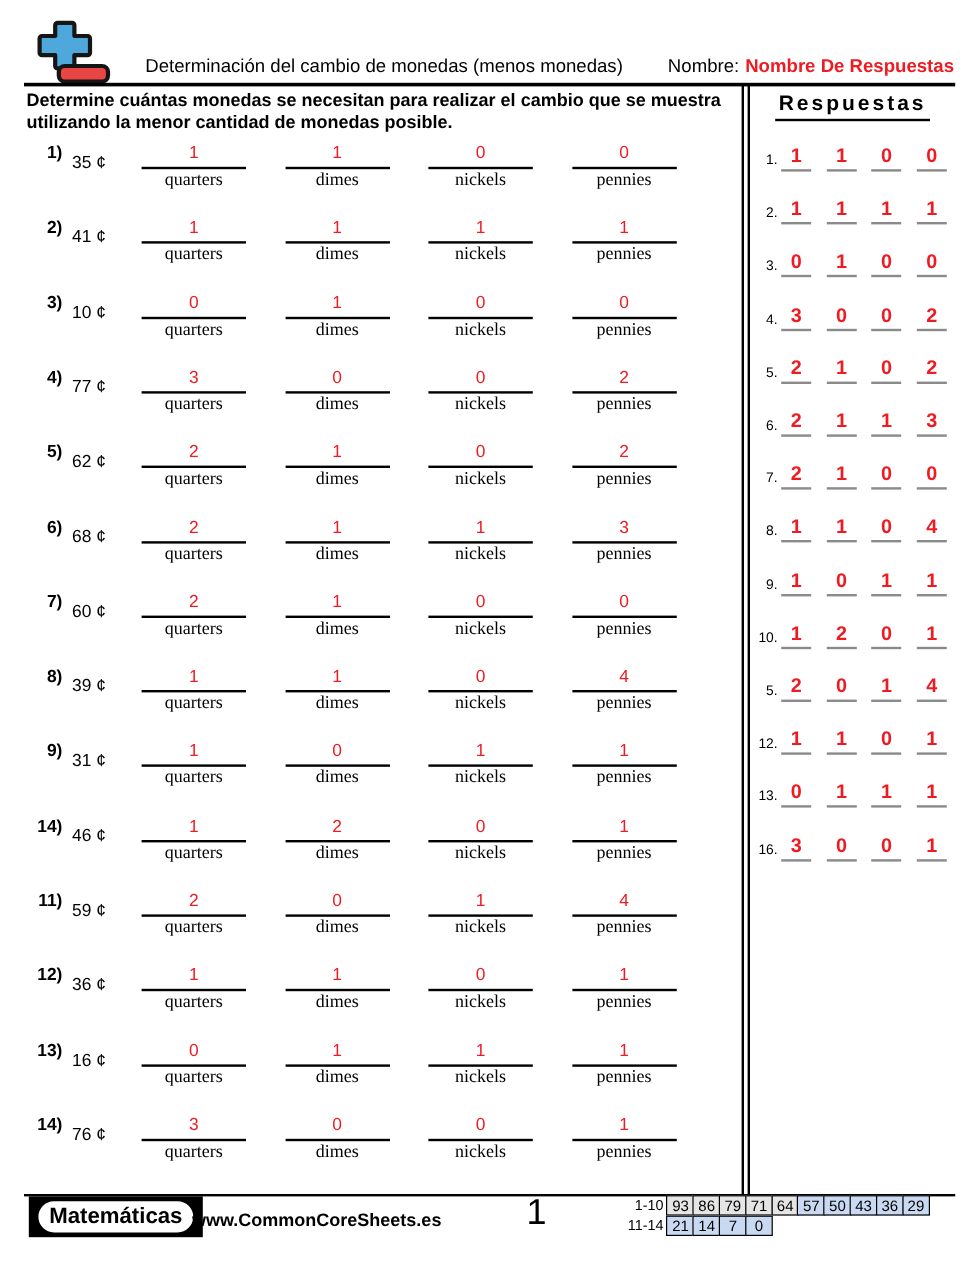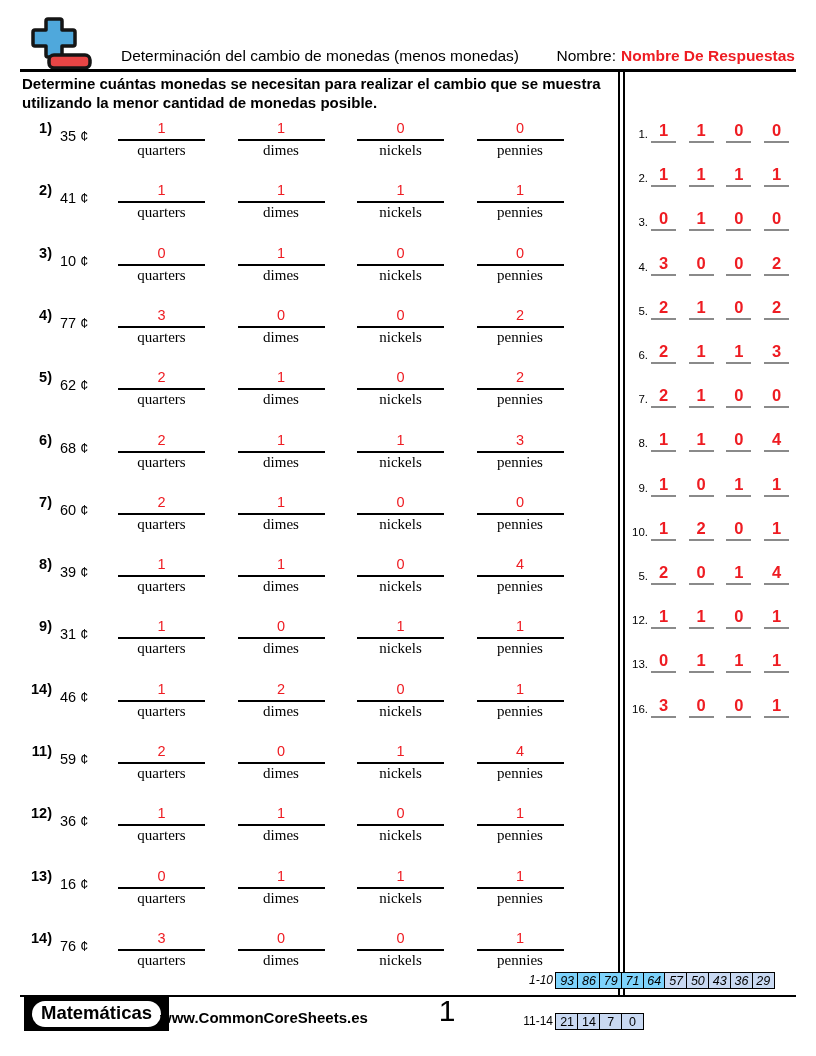--- a/index.html
+++ b/index.html
@@ -47,21 +47,21 @@
   .brand{position:absolute;left:24px;top:997px;width:145px;height:34px;background:#000;
          display:flex;align-items:center;justify-content:center;}
   .brand-pill{background:#fff;border-radius:15px;padding:1px 9px 3px;
               font-weight:bold;font-size:18.5px;color:#000;}
   .website{position:absolute;left:160px;top:1009px;font-size:15px;font-weight:bold;}
   .page-num{position:absolute;left:425px;top:994px;width:44px;text-align:center;font-size:30px;}
   .score-row{position:absolute;display:flex;height:17px;}
   .score-label{width:48px;text-align:right;padding-right:4px;font-size:12px;line-height:17px;}
   .score-cell{width:23.4px;box-sizing:border-box;border:1.6px solid #000;margin-left:-1.6px;
               display:flex;align-items:center;justify-content:center;
-              font-size:12.5px;background:#7dd3fc;}
+              font-size:12.5px;background:#e5e5e5;}
   .score-cell.hl{background:var(--cell-blue);}
 </style>
 </head>
 <body>
 
 <div class="page" style="--red: #EE1C22; --cell-blue: #C9D9F2; --logo-blue: #4FA8DC; --logo-red: #E84545; --line-gray: #8A8A8A;">
 
   <svg class="logo-svg" width="76" height="58" viewBox="0 0 76 58">
     <path class="logo-plus" d="M22 4 h12 a2 2 0 0 1 2 2 v9 h11 a2 2 0 0 1 2 2 v12 a2 2 0 0 1 -2 2 h-11 v9 a2 2 0 0 1 -2 2 h-12 a2 2 0 0 1 -2 -2 v-9 h-11 a2 2 0 0 1 -2 -2 v-12 a2 2 0 0 1 2 -2 h11 v-9 a2 2 0 0 1 2 -2 z"></path>
     <rect class="logo-bar" x="23" y="40" width="41" height="13" rx="5"></rect>
@@ -366,20 +366,23 @@
     </div>
     <div class="blank" style="left: 454.5px;">
       <div class="ans">1</div>
       <div class="coin-label">pennies</div>
     </div>
   </div>
 </div>
 
   <div class="divider"></div>
 
+  <div class="resp-title-wrap">
+    <span class="resp-title">Respuestas</span>
+  </div>
   <div id="answers-list">
   <div class="answer-row" style="top: 121px;">
     <span class="anum">1.</span>
     <span class="adigit" style="left: 23px;">1</span>
     <span class="adigit" style="left: 60.7px;">1</span>
     <span class="adigit" style="left: 98.3px;">0</span>
     <span class="adigit" style="left: 136px;">0</span>
   </div>
 
   <div class="answer-row" style="top: 165.2px;">
@@ -487,21 +490,21 @@
   </div>
 </div>
 
   <div class="ftr-rule"></div>
   <div class="brand">
     <span class="brand-pill">Matemáticas</span>
   </div>
   <div class="website">www.CommonCoreSheets.es</div>
   <div class="page-num">1</div>
   <div id="score-table">
-      <div class="score-row" style="left: 505px; top: 972px; font-style: italic;">
+      <div class="score-row" style="left: 505px; top: 996px;">
         <div class="score-label">1-10</div>
         <div class="score-cell">93</div>
         <div class="score-cell">86</div>
         <div class="score-cell">79</div>
         <div class="score-cell">71</div>
         <div class="score-cell">64</div>
         <div class="score-cell hl">57</div>
         <div class="score-cell hl">50</div>
         <div class="score-cell hl">43</div>
         <div class="score-cell hl">36</div>

